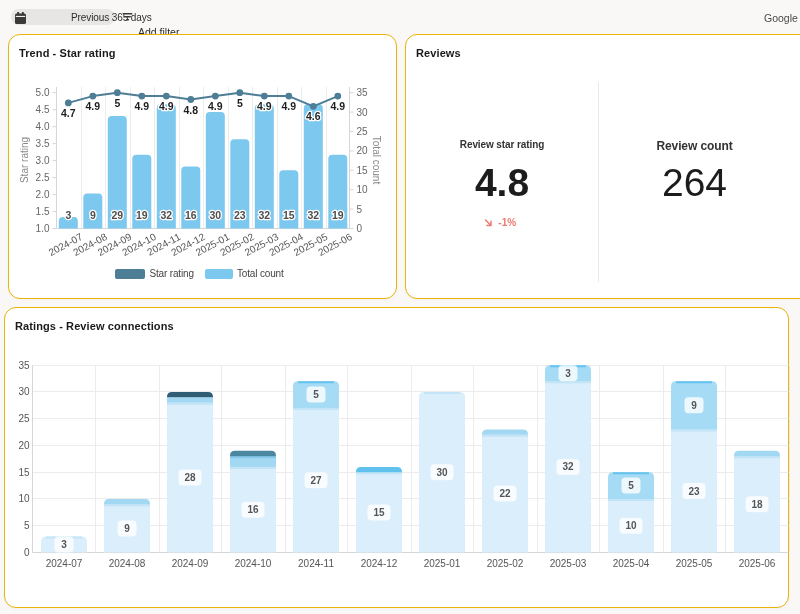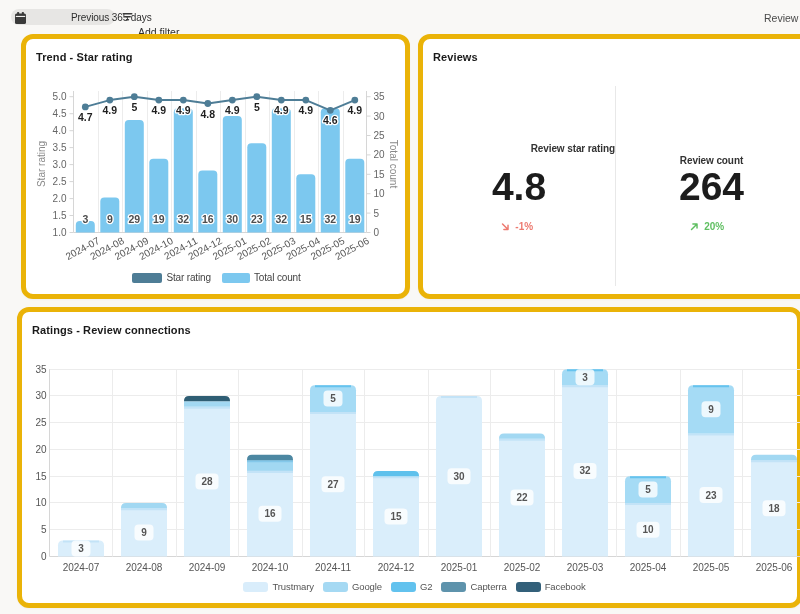--- a/index.html
+++ b/index.html
@@ -1,16 +1,16 @@
 <!DOCTYPE html>
 <html><head><meta charset="utf-8">
 <style>
 * { margin:0; padding:0; box-sizing:border-box; }
 body { width:800px; height:614px; background:#f9f8f6; font-family:"Liberation Sans", sans-serif; position:relative; overflow:hidden; }
-.card { position:absolute; background:#fff; border:5px solid #eab308; border-radius:12px; box-shadow:0 1px 2px rgba(0,0,0,0.03);margin-left:13px; }
+.card { position:absolute; background:#fff; border:1px solid #eab308; border-radius:12px; box-shadow:0 1px 2px rgba(0,0,0,0.03); }
 .ctitle { position:absolute; left:10px; top:12px; font-size:11px; font-weight:bold; color:#1a1a1a; letter-spacing:0.1px; }
 </style></head>
 <body>
 
 <div style="position:absolute;left:11px;top:9px;width:104px;height:16px;background:#e7e6e4;border-radius:8px;"></div>
 <svg width="11" height="12" viewBox="0 0 11 12" style="position:absolute;left:15px;top:12px">
     <g fill="#3a3a3a">
       <rect x="2.1" y="0" width="2.1" height="3.4" rx="0.7"></rect>
       <rect x="6.8" y="0" width="2.1" height="3.4" rx="0.7"></rect>
       <rect x="0" y="1.6" width="11" height="10.4" rx="1.6"></rect>
@@ -19,21 +19,21 @@
   </svg>
 <div style="position:absolute;left:31px;top:12px;font-size:10px;letter-spacing:-0.1px;color:#2e2e2e;padding-left:40px;">Previous 365 days</div>
 <svg width="11" height="9" viewBox="0 0 11 9" style="position:absolute;left:122px;top:13px">
     <g fill="#3a3a3a">
       <rect x="0.5" y="0" width="10" height="1.6" rx="0.8"></rect>
       <rect x="2" y="3" width="7" height="1.6" rx="0.8"></rect>
       <rect x="3.8" y="6" width="3.4" height="1.6" rx="0.8"></rect>
     </g>
   </svg>
 <div style="position:absolute;left:138px;top:26px;font-size:10.5px;color:#2e2e2e;">Add filter</div>
-<div style="position:absolute;left:764px;top:12px;font-size:10.5px;color:#4a4a4a;">Review</div>
+<div style="position:absolute;left:764px;top:12px;font-size:10.5px;color:#4a4a4a;">Google</div>
 
 <div class="card" style="left:8px;top:34px;width:389px;height:265px;">
 <div class="ctitle">Trend - Star rating</div>
 <svg width="389" height="265" viewBox="0 0 389 265" xmlns="http://www.w3.org/2000/svg" style="position:absolute;left:0;top:0">
 <line x1="72.5" y1="52" x2="72.5" y2="193.5" stroke="#ececec"></line>
 <line x1="96.5" y1="52" x2="96.5" y2="193.5" stroke="#ececec"></line>
 <line x1="121.5" y1="52" x2="121.5" y2="193.5" stroke="#ececec"></line>
 <line x1="145.5" y1="52" x2="145.5" y2="193.5" stroke="#ececec"></line>
 <line x1="170.5" y1="52" x2="170.5" y2="193.5" stroke="#ececec"></line>
 <line x1="194.5" y1="52" x2="194.5" y2="193.5" stroke="#ececec"></line>
@@ -147,34 +147,29 @@
 <div style="width:30px;height:10px;border-radius:2px;background:#4e7d96;margin-right:4px;"></div>
 <span style="font-size:10px;letter-spacing:-0.15px;color:#444;margin-right:11px;">Star rating</span>
 <div style="width:28px;height:10px;border-radius:2px;background:#7cc8ef;margin-right:4px;"></div>
 <span style="font-size:10px;letter-spacing:-0.15px;color:#444;">Total count</span>
 </div>
 </div>
 
 <div class="card" style="left:405px;top:34px;width:467px;height:265px;">
 <div class="ctitle">Reviews</div>
 <div style="position:absolute;left:192px;top:47px;width:1px;height:200px;background:#e8e8e8;"></div>
-<div style="position:absolute;left:0;top:104px;width:192px;text-align:right;font-size:10px;font-weight:bold;color:#333;letter-spacing:-0.1px;">Review star rating</div>
+<div style="position:absolute;left:0;top:104px;width:192px;text-align:center;font-size:10px;font-weight:bold;color:#333;letter-spacing:-0.1px;">Review star rating</div>
 <div style="position:absolute;left:0;top:126px;width:192px;text-align:center;font-size:39px;font-weight:bold;color:#1c1c1c;line-height:44px;">4.8</div>
 <div style="position:absolute;left:0;top:177px;width:192px;text-align:center;padding-right:5px;">
 <svg width="11" height="11" viewBox="0 0 24 24" style="vertical-align:-2px">
         <path fill="none" stroke="#ed7a70" stroke-width="3.2" stroke-linecap="round" stroke-linejoin="round" d="M5.5 6.5L17.5 18.5M17.5 9.5v9h-9"></path>
       </svg>
 <span style="font-size:10px;font-weight:bold;color:#ed7a70;"> -1%</span></div>
-<div style="position:absolute;left:191px;top:116px;width:195px;text-align:center;font-size:10px;font-weight:bold;color:#333;letter-spacing:-0.1px;">Review count</div>
-<div style="position:absolute;left:191px;top:126px;width:195px;text-align:center;font-size:39px;font-weight:bold;color:#1c1c1c;line-height:44px;">264</div>
-<div style="position:absolute;left:191px;top:177px;width:195px;text-align:center;padding-right:10px;">
-<svg width="11" height="11" viewBox="0 0 24 24" style="vertical-align:-2px">
-        <path fill="none" stroke="#5fbf61" stroke-width="3.2" stroke-linecap="round" stroke-linejoin="round" d="M5.5 18.5L17.5 6.5M8.5 6.5h9v9"></path>
-      </svg>
-<span style="font-size:10px;font-weight:bold;color:#5fbf61;"> 20%</span></div>
+<div style="position:absolute;left:191px;top:104px;width:195px;text-align:center;font-size:12px;font-weight:bold;color:#333;letter-spacing:-0.1px;">Review count</div>
+<div style="position:absolute;left:191px;top:126px;width:195px;text-align:center;font-size:39px;font-weight:normal;color:#1c1c1c;line-height:44px;">264</div>
 </div>
 
 <div class="card" style="left:4px;top:307px;width:785px;height:301px;text-align:center;">
 <div class="ctitle">Ratings - Review connections</div>
 <svg width="785" height="301" viewBox="0 0 785 301" xmlns="http://www.w3.org/2000/svg" style="position:absolute;left:0;top:0">
 <line x1="27.5" y1="57.5" x2="783.5" y2="57.5" stroke="#ececec"></line>
 <text x="24.5" y="61.0" font-size="10" fill="#555" text-anchor="end">35</text>
 <line x1="27.5" y1="83.5" x2="783.5" y2="83.5" stroke="#ececec"></line>
 <text x="24.5" y="87.0" font-size="10" fill="#555" text-anchor="end">30</text>
 <line x1="27.5" y1="110.5" x2="783.5" y2="110.5" stroke="#ececec"></line>
@@ -281,24 +276,12 @@
 <text x="248.0" y="258.5" font-size="10" fill="#555" text-anchor="middle">2024-10</text>
 <text x="311.0" y="258.5" font-size="10" fill="#555" text-anchor="middle">2024-11</text>
 <text x="374.0" y="258.5" font-size="10" fill="#555" text-anchor="middle">2024-12</text>
 <text x="437.0" y="258.5" font-size="10" fill="#555" text-anchor="middle">2025-01</text>
 <text x="500.0" y="258.5" font-size="10" fill="#555" text-anchor="middle">2025-02</text>
 <text x="563.0" y="258.5" font-size="10" fill="#555" text-anchor="middle">2025-03</text>
 <text x="626.0" y="258.5" font-size="10" fill="#555" text-anchor="middle">2025-04</text>
 <text x="689.0" y="258.5" font-size="10" fill="#555" text-anchor="middle">2025-05</text>
 <text x="752.0" y="258.5" font-size="10" fill="#555" text-anchor="middle">2025-06</text>
 </svg>
-<div style="position:absolute;left:0;top:269px;width:785px;display:flex;justify-content:center;align-items:center;">
-<div style="width:25px;height:10px;border-radius:3px;background:#d9edfb;margin-right:4px;"></div>
-      <span style="font-size:9.5px;letter-spacing:-0.1px;color:#555;margin-right:9px;">Trustmary</span>
-<div style="width:25px;height:10px;border-radius:3px;background:#a5d9f3;margin-right:4px;"></div>
-      <span style="font-size:9.5px;letter-spacing:-0.1px;color:#555;margin-right:9px;">Google</span>
-<div style="width:25px;height:10px;border-radius:3px;background:#62c2ee;margin-right:4px;"></div>
-      <span style="font-size:9.5px;letter-spacing:-0.1px;color:#555;margin-right:9px;">G2</span>
-<div style="width:25px;height:10px;border-radius:3px;background:#5e93ac;margin-right:4px;"></div>
-      <span style="font-size:9.5px;letter-spacing:-0.1px;color:#555;margin-right:9px;">Capterra</span>
-<div style="width:25px;height:10px;border-radius:3px;background:#33607a;margin-right:4px;"></div>
-      <span style="font-size:9.5px;letter-spacing:-0.1px;color:#555;">Facebook</span>
-</div>
 </div>
 </body></html>

